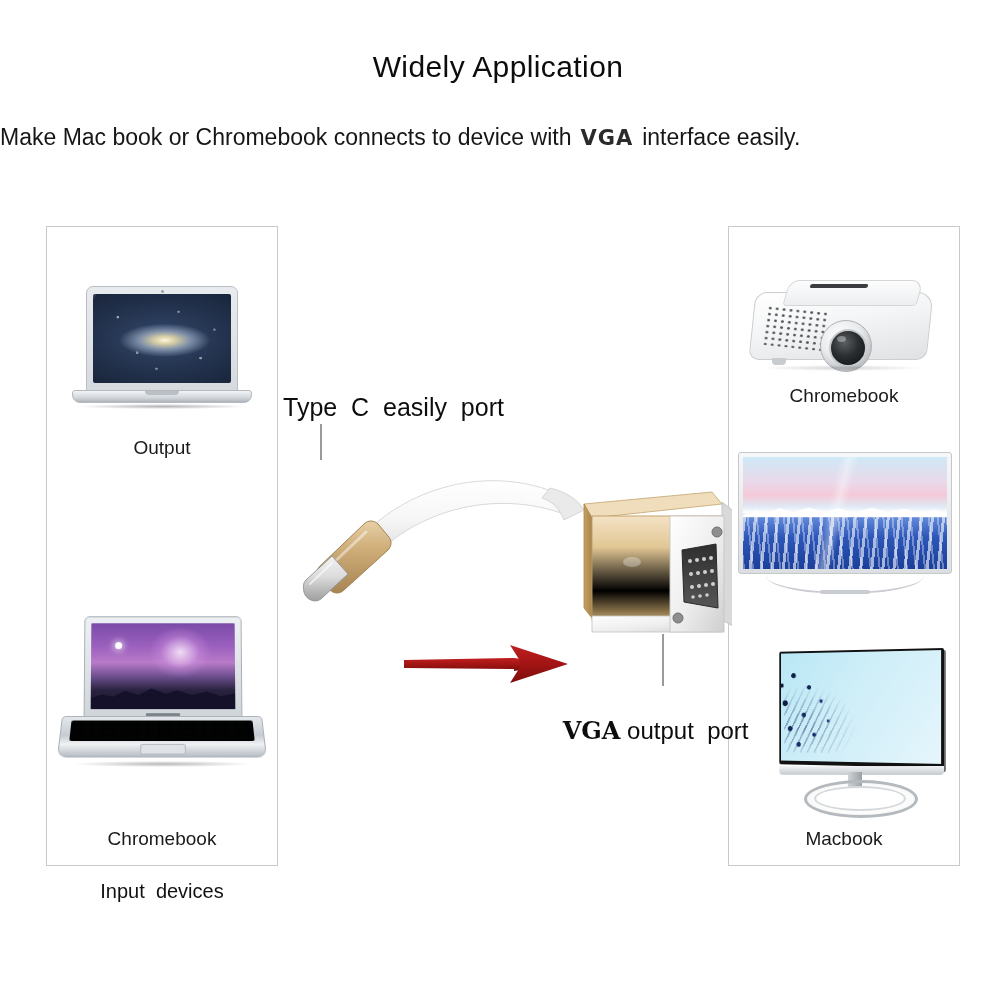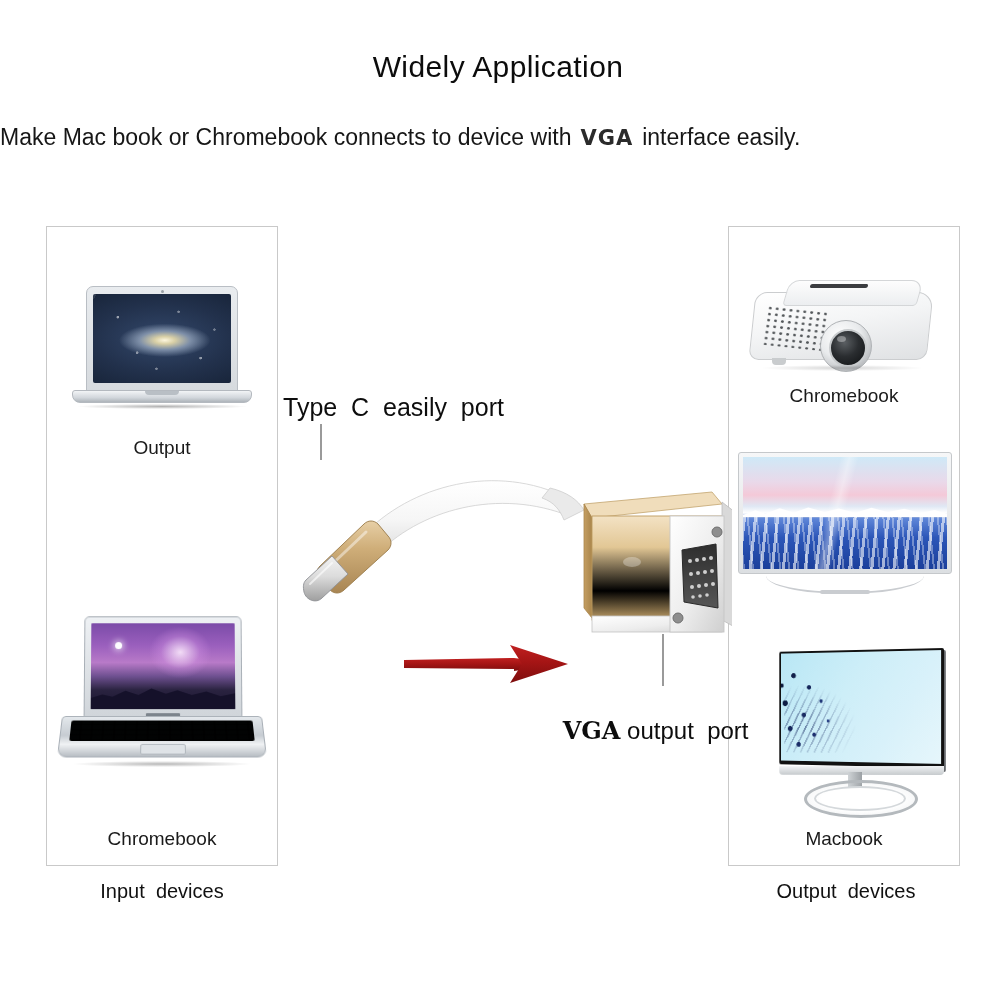--- a/index.html
+++ b/index.html
@@ -351,21 +351,20 @@
         <div class="mon-splat2"></div>
       </div>
     </div>
     <div class="mon-chin"></div>
     <div class="mon-neck"></div>
     <div class="mon-ring"></div>
     <div class="mon-ring2"></div>
   </div>
   <div class="dev-label" id="lbl-monitor">Macbook</div>
 
-  <div class="panel-caption" id="cap-output">Output  devices</div>
 
   <svg width="440" height="190" viewBox="0 0 440 190" style="position:absolute;left:292px;top:458px;">
     <defs>
       <linearGradient id="gCable" x1="0" y1="0" x2="0" y2="1">
         <stop offset="0%" stop-color="#ffffff"></stop>
         <stop offset="48%" stop-color="#f6f6f6"></stop>
         <stop offset="100%" stop-color="#d7d7d7"></stop>
       </linearGradient>
       <linearGradient id="gGoldC" x1="0" y1="0" x2="0" y2="1">
         <stop offset="0%" stop-color="#e7cfa6"></stop>

